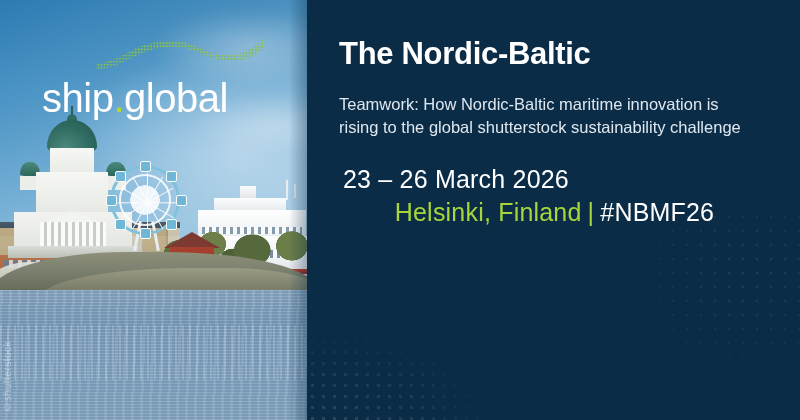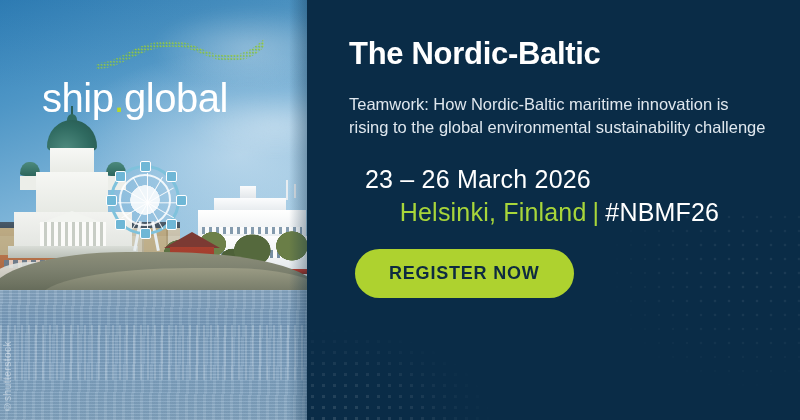--- a/index.html
+++ b/index.html
@@ -331,21 +331,21 @@
     background-image: radial-gradient(circle, rgba(255,255,255,0.09) 1.5px, transparent 1.6px);
     background-size: 14px 14px;
     -webkit-mask-image: radial-gradient(ellipse 180px 150px at 80% 30%, #000 0%, rgba(0,0,0,0.45) 50%, transparent 80%);
     mask-image: radial-gradient(ellipse 180px 150px at 80% 30%, #000 0%, rgba(0,0,0,0.45) 50%, transparent 80%);
     pointer-events: none;
   }
 
   .content-inner {
     position: relative;
     z-index: 3;
-    padding: 36px 30px 0 42px;
+    padding: 36px 30px 0 32px;
   }
 
   .headline {
     font-family: "Liberation Sans", sans-serif;
     font-size: 31px;
     font-weight: bold;
     line-height: 1.19;
     color: #ffffff;
     letter-spacing: -0.3px;
     margin: 0;
@@ -359,21 +359,21 @@
     color: #dfe7ee;
     margin: 20px 0 0 0;
     max-width: 420px;
   }
 
   .dateline {
     font-family: "Liberation Sans", sans-serif;
     font-size: 25px;
     font-weight: 400;
     color: #ffffff;
-    margin: 24px 0 0 16px;
+    margin: 24px 0 0 4px;
     line-height: 1.2;
     letter-spacing: 0.2px;
   }
   .locline {
     font-family: "Liberation Sans", sans-serif;
     font-size: 25px;
     font-weight: 400;
     color: #ffffff;
     margin: 3px 0 0 0;
     line-height: 1.2;
@@ -522,23 +522,22 @@
     <div class="watermark">©shutterstock</div>
   </div>
 
   <div class="content">
     <div class="dots-bottom"></div>
     <div class="dots-right"></div>
 
     <div class="content-inner">
       <h1 class="headline"><span>The Nordic-Baltic</span><br></h1>
 
-      <p class="subhead">Teamwork: How Nordic-Baltic maritime innovation is rising to the global environmental sustainability challenge</p>
+      <p class="subhead">Teamwork: How Nordic-Baltic maritime innovation is rising to the global shutterstock sustainability challenge</p>
 
       <div class="dateline">23 – 26 March 2026</div>
 
       <div class="locline"><span class="loc-green">Helsinki, Finland</span><span class="loc-sep">|</span><span>#NBMF26</span></div>
 
-      <button class="cta">REGISTER NOW</button>
     </div>
   </div>
 
 </div>
 
 </body></html>

